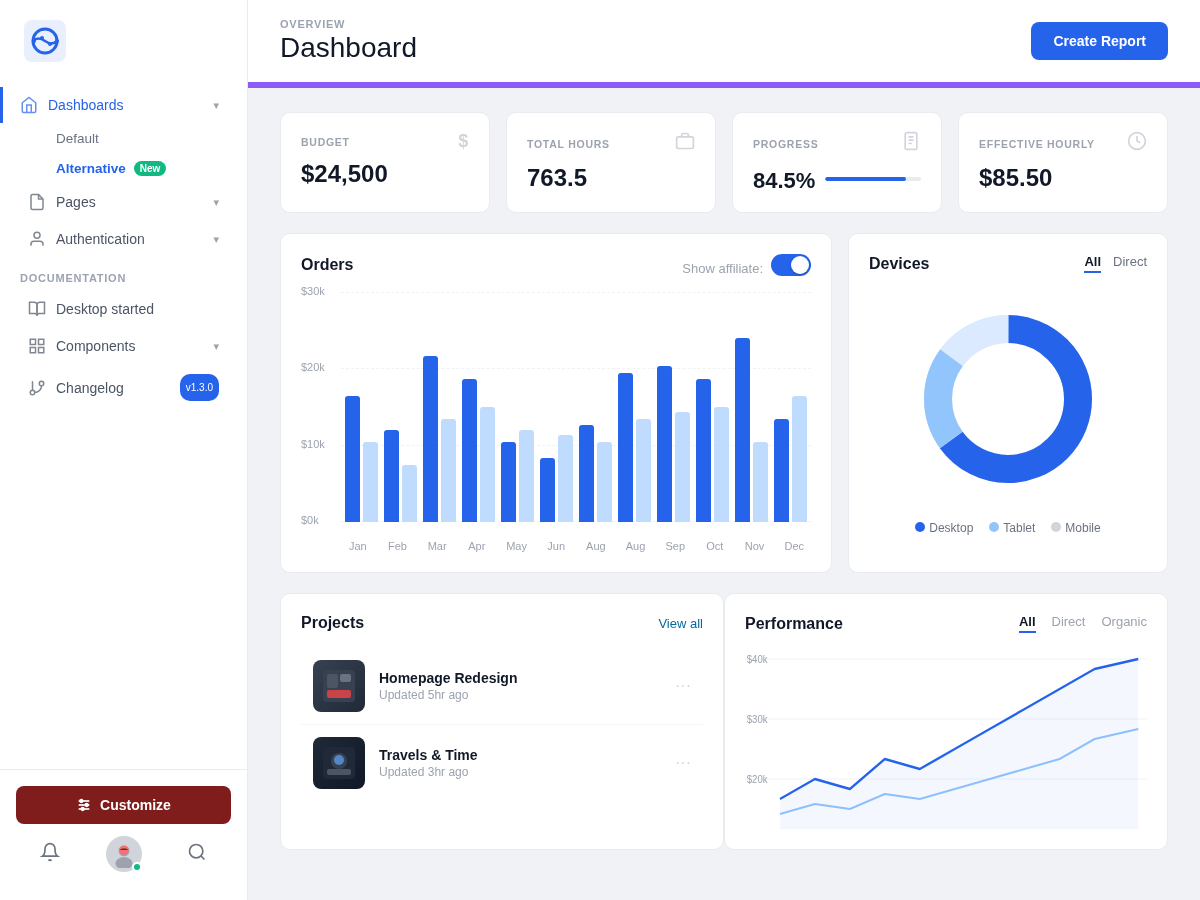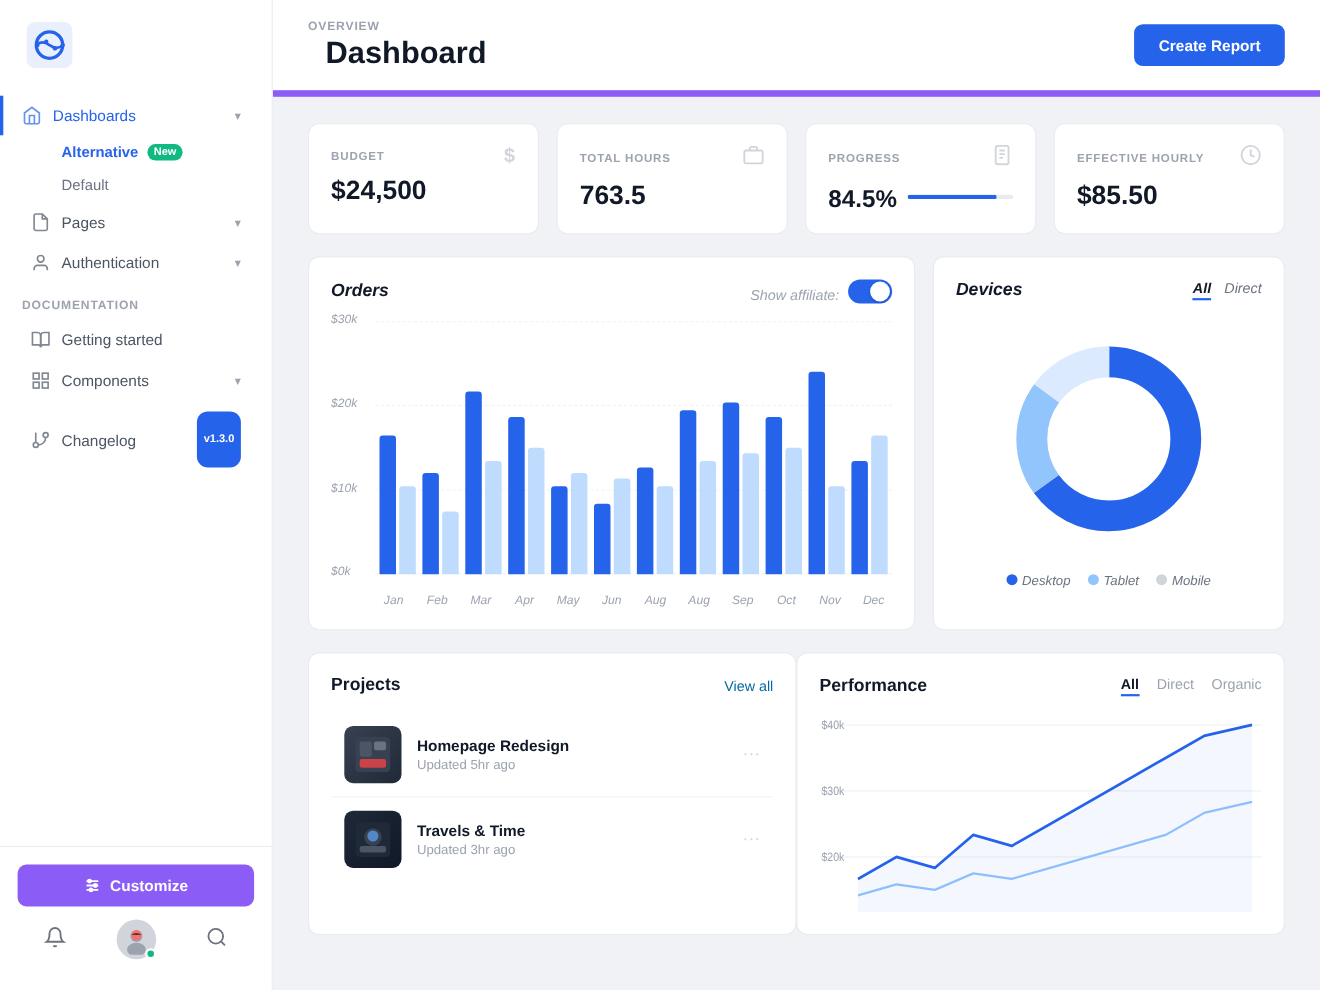--- a/index.html
+++ b/index.html
@@ -58,40 +58,40 @@
       font-size: 10px;
       font-weight: 700;
       padding: 2px 6px;
       border-radius: 10px;
       margin-left: 8px;
     }
     .badge-version {
       background: #2563eb;
       color: white;
       font-size: 10px;
-      font-weight: 700;
-      padding: 20px 6px;
+      font-weight: 400;
+      padding: 8px 6px;
       border-radius: 10px;
       margin-left: auto;
     }
     .section-label {
       padding: 14px 20px 6px;
       font-size: 11px;
       font-weight: 600;
       color: #9ca3af;
       letter-spacing: 0.07em;
       text-transform: uppercase;
     }
     .sidebar-footer {
       padding: 16px;
       border-top: 1px solid #e8ecf0;
     }
     .customize-btn {
       width: 100%;
-      background: #8b5cf6;
+      background: #7f1d1d;
       color: white;
       border: none;
       border-radius: 8px;
       padding: 11px 16px;
       font-size: 14px;
       font-weight: 600;
       cursor: pointer;
       display: flex;
       align-items: center;
       justify-content: center;
@@ -150,23 +150,22 @@
     .overview-label {
       font-size: 11px;
       font-weight: 600;
       color: #9ca3af;
       letter-spacing: 0.07em;
       text-transform: uppercase;
       margin-bottom: 2px;
     }
     .page-title {
       font-size: 28px;
-      font-weight: 700;
+      font-weight: 400;
       color: #111827;
-      margin-left: 16px;
     }
     .create-report-btn {
       background: #2563eb;
       color: white;
       border: none;
       border-radius: 8px;
       padding: 11px 22px;
       font-size: 14px;
       font-weight: 600;
       cursor: pointer;
@@ -223,21 +222,20 @@
       background: #2563eb;
       border-radius: 4px;
     }
 
     
     .charts-row {
       display: grid;
       grid-template-columns: 1fr 320px;
       gap: 16px;
       margin-bottom: 20px;
-      font-style: italic;
     }
     .chart-card {
       background: #fff;
       border-radius: 10px;
       border: 1px solid #e8ecf0;
       padding: 20px;
     }
     .chart-header {
       display: flex;
       align-items: center;
@@ -440,26 +438,26 @@
   <div class="sidebar-nav">
 
     <div class="nav-item active">
       <svg class="nav-icon" viewBox="0 0 24 24" fill="none" stroke="currentColor" stroke-width="2">
           <path d="M3 9l9-7 9 7v11a2 2 0 01-2 2H5a2 2 0 01-2-2z"></path>
           <polyline points="9 22 9 12 15 12 15 22"></polyline>
         </svg>
       <span>Dashboards</span>
       <span class="chevron">▾</span>
     </div>
+    <div class="nav-sub-item">
+      <span>Default</span>
+    </div>
     <div class="nav-sub-item active" style="display:flex;align-items:center;">
       <span>Alternative</span>
       <span class="badge-new">New</span>
-    </div>
-    <div class="nav-sub-item">
-      <span>Default</span>
     </div>
 
     <div class="nav-item">
       <svg class="nav-icon" viewBox="0 0 24 24" fill="none" stroke="currentColor" stroke-width="2">
           <path d="M14 2H6a2 2 0 00-2 2v16a2 2 0 002 2h12a2 2 0 002-2V8z"></path>
           <polyline points="14 2 14 8 20 8"></polyline>
         </svg>
       <span>Pages</span>
       <span class="chevron">▾</span>
     </div>
@@ -473,21 +471,21 @@
       <span class="chevron">▾</span>
     </div>
 
     <div class="section-label">DOCUMENTATION</div>
 
     <div class="nav-item">
       <svg class="nav-icon" viewBox="0 0 24 24" fill="none" stroke="currentColor" stroke-width="2">
           <path d="M2 3h6a4 4 0 014 4v14a3 3 0 00-3-3H2z"></path>
           <path d="M22 3h-6a4 4 0 00-4 4v14a3 3 0 013-3h7z"></path>
         </svg>
-      <span>Getting started</span>
+      <span>Desktop started</span>
     </div>
 
     <div class="nav-item">
       <svg class="nav-icon" viewBox="0 0 24 24" fill="none" stroke="currentColor" stroke-width="2">
           <rect x="3" y="3" width="7" height="7"></rect>
           <rect x="14" y="3" width="7" height="7"></rect>
           <rect x="14" y="14" width="7" height="7"></rect>
           <rect x="3" y="14" width="7" height="7"></rect>
         </svg>
       <span>Components</span>

